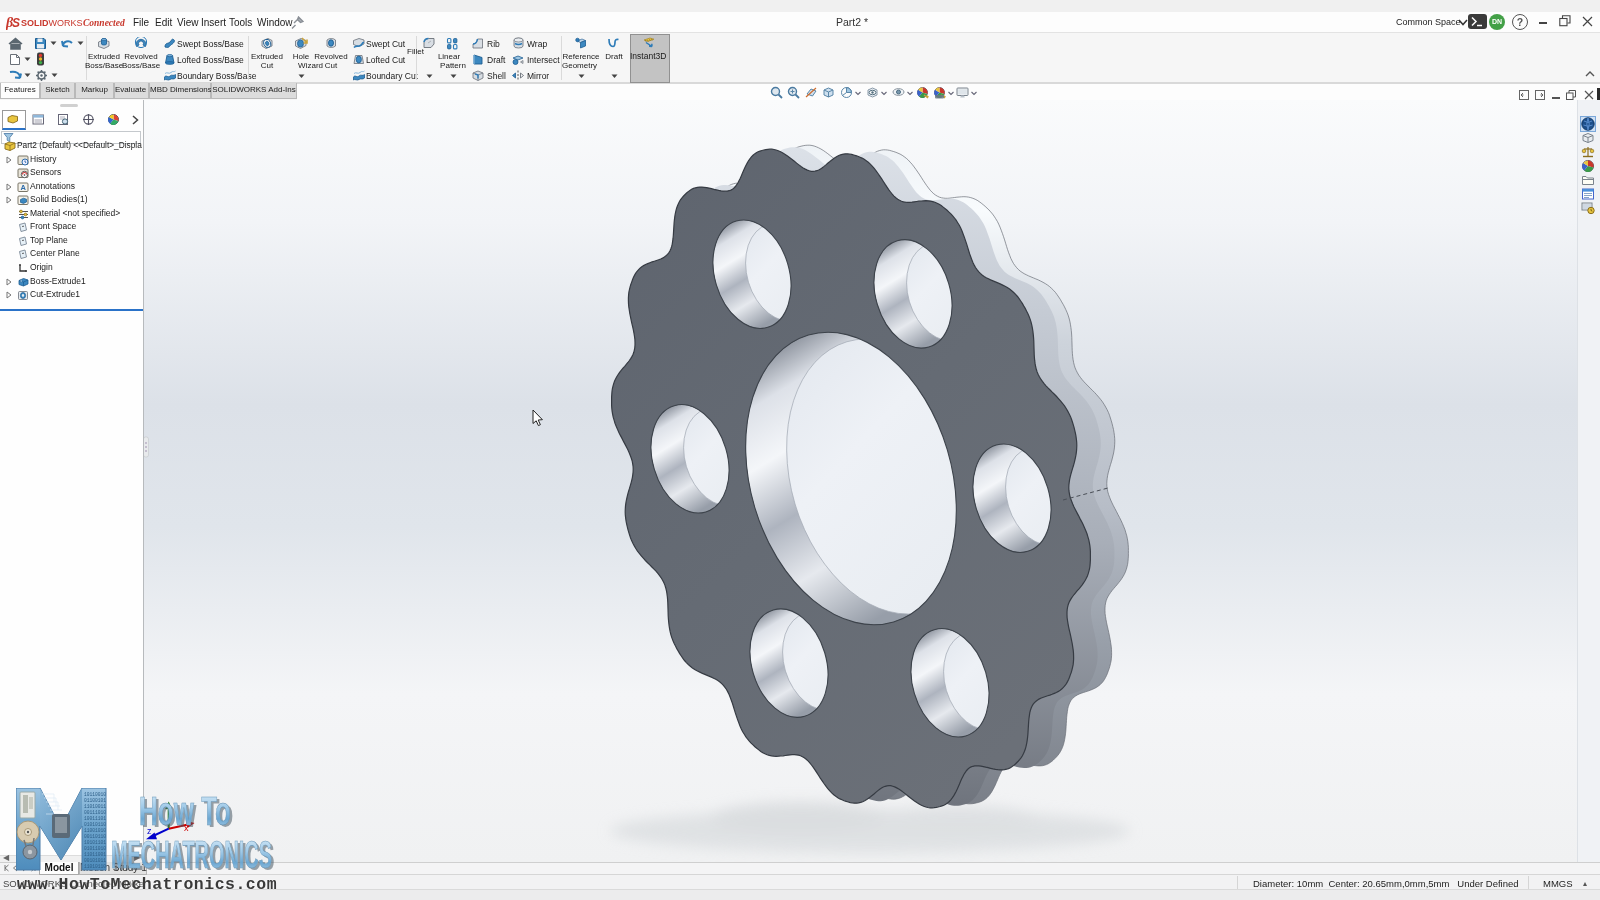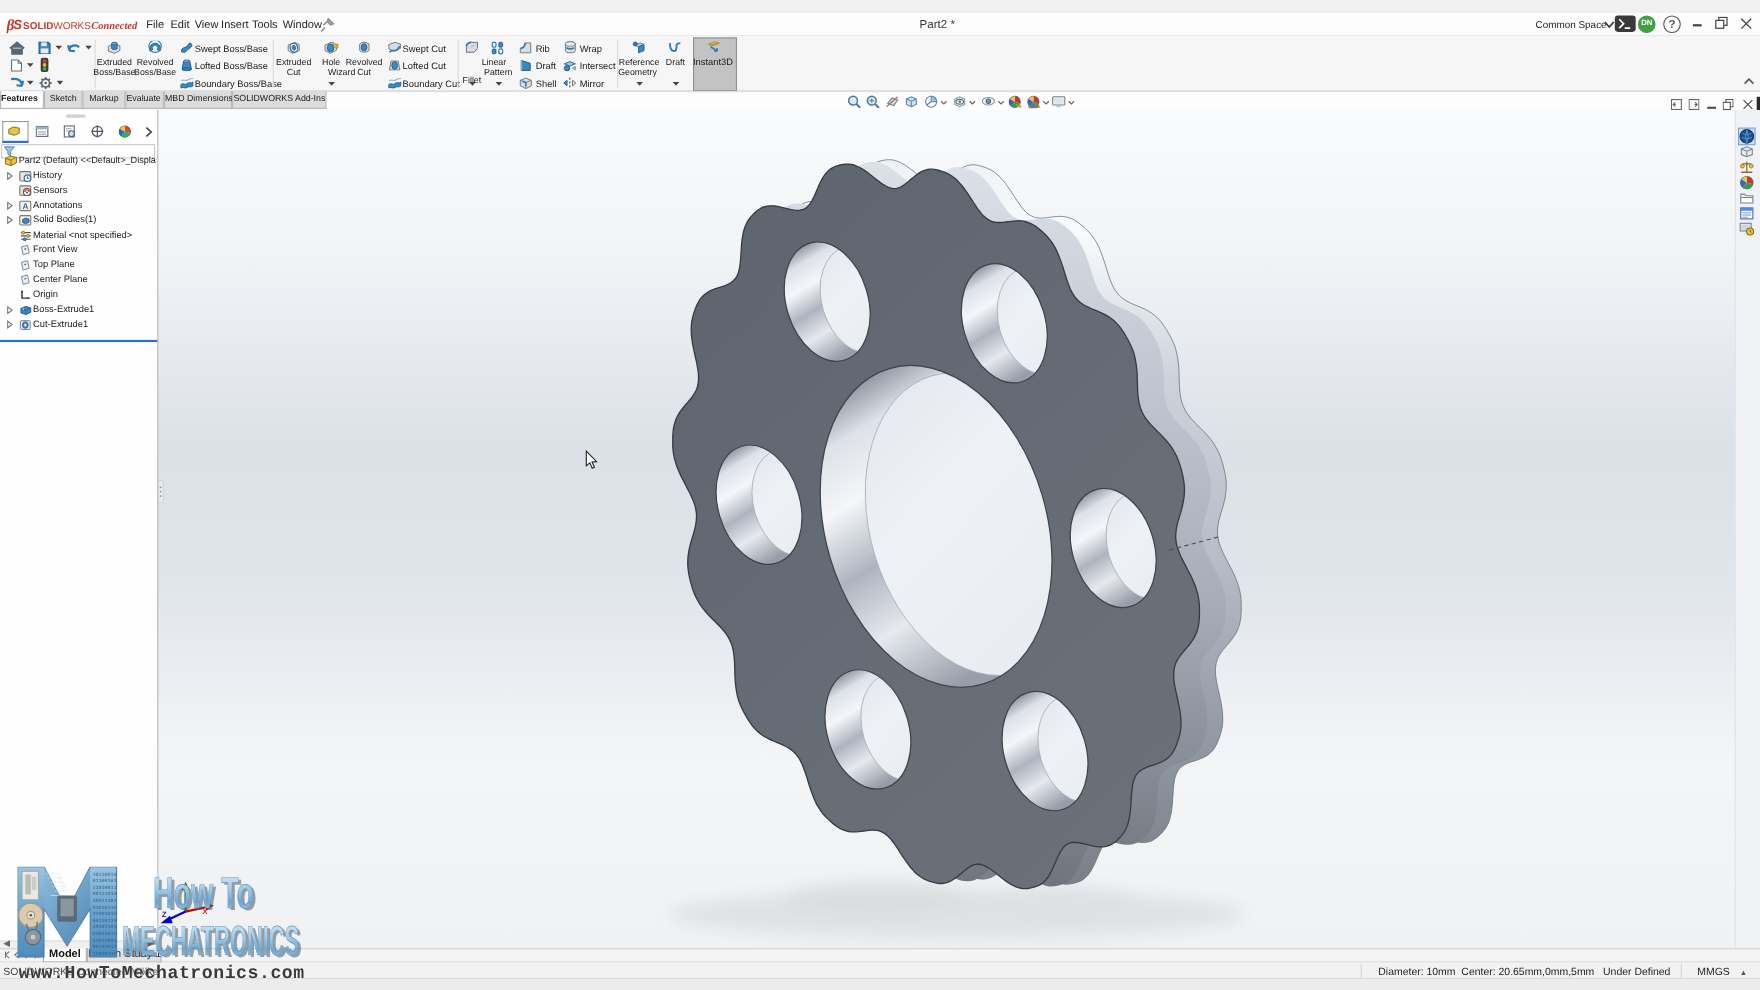--- a/index.html
+++ b/index.html
@@ -153,21 +153,21 @@
     <path d="M3.5 2.5 L10 2.5 L11.5 10.5 L2 10.5 Z" fill="#d7dde3" stroke="#6a7078" stroke-width="0.8"></path>
     <ellipse cx="6.8" cy="6.5" rx="2.6" ry="3.4" fill="#3c88c0" stroke="#1d5d92" stroke-width="0.8"></ellipse>
   </svg>
 <div style="position:absolute;left:366px;top:55px;font-size:8.5px;color:#1a1a1a;white-space:nowrap">Lofted Cut</div>
 <svg style="position:absolute;left:352px;top:69px;" width="13" height="12" viewBox="0 0 13 12">
     <path d="M1.5 8 C3 5.5 5 9 7 7 C9 5 10.5 7.5 12.5 5.5 L12.5 9 C10.5 11 9 9 7 10.5 C5 12 3 9.5 1.5 11 Z" fill="#3c88c0" stroke="#1d5d92" stroke-width="0.8"></path>
     <path d="M2 4.5 C4 2.5 6 5.5 8 3.5 C10 1.5 11 3.5 12.5 2" fill="none" stroke="#88b8dc" stroke-width="1"></path>
   </svg>
 <div style="position:absolute;left:366px;top:71px;font-size:8.5px;color:#1a1a1a;white-space:nowrap">Boundary Cut</div>
 <div style="position:absolute;left:416px;top:36px;width:1px;height:44px;background:#dadada"></div>
-<div style="position:absolute;left:407px;top:68px;width:44px;text-align:center;font-size:8px;color:#1a1a1a;white-space:nowrap">Fillet</div>
+<div style="position:absolute;left:407px;top:47px;width:44px;text-align:left;font-size:8px;color:#1a1a1a;white-space:nowrap">Fillet</div>
 <svg style="position:absolute;left:422px;top:37px;" width="14" height="13" viewBox="0 0 14 13">
     <path d="M2 10.5 L2 5 A4.5 4.5 0 0 1 6.5 1.5 L12 1.5 L12 7 L9 10.5 Z" fill="#d9dee4" stroke="#6a7078" stroke-width="0.9"></path>
     <path d="M2 5 A4.5 4.5 0 0 1 6.5 1.5" fill="none" stroke="#2e7cb8" stroke-width="1.6"></path>
     <path d="M6 6 L9 4" stroke="#9aa0a8" stroke-width="0.7"></path>
   </svg>
 <svg style="position:absolute;left:426px;top:74px" width="7" height="5" viewBox="0 0 7 5">
     <path d="M0.5 0.5 L3.5 4 L6.5 0.5" fill="#444"></path>
   </svg>
 <div style="position:absolute;left:431px;top:52px;width:36px;text-align:center;font-size:8px;color:#1a1a1a;white-space:nowrap">Linear</div>
 <div style="position:absolute;left:431px;top:61px;width:44px;text-align:center;font-size:8px;color:#1a1a1a;white-space:nowrap">Pattern</div>
@@ -236,21 +236,21 @@
 <svg style="position:absolute;left:642px;top:37px;" width="14" height="12" viewBox="0 0 14 12">
     <path d="M2 3 L8 1 L12 2.2 L6 4.4 Z" fill="#e8c53f" stroke="#a8862a" stroke-width="0.7"></path>
     <path d="M3.5 3.2 L4.2 5 M5.5 2.7 L6.2 4.5 M7.5 2.1 L8.2 3.9 M9.5 1.7 L10.2 3.5" stroke="#7a6118" stroke-width="0.6"></path>
     <path d="M4 5.5 L10 9.5 M10 9.5 L9.8 6.8 M10 9.5 L7.1 9.3" stroke="#2e7cb8" stroke-width="1.5" fill="none"></path>
   </svg>
 <div style="position:absolute;left:630px;top:51px;width:28px;text-align:center;font-size:8.5px;color:#1a1a1a">Instant3D</div>
 <svg style="position:absolute;left:1585px;top:70px" width="10" height="7" viewBox="0 0 10 7">
     <path d="M1 6 L5 2 L9 6" stroke="#555" stroke-width="1.4" fill="none"></path>
   </svg>
 <div style="position:absolute;left:0px;top:83px;width:1600px;height:17px;background:#f6f6f6;border-top:1px solid #d9d9d9"></div>
-<div style="position:absolute;left:0px;top:83px;width:40px;height:16px;background:#fdfdfd;border:1px solid #b9b9b9;border-top:none;box-sizing:border-box;font-size:8px;color:#1a1a1a;line-height:14px;font-weight:bold;white-space:nowrap">Features</div>
+<div style="position:absolute;left:0px;top:83px;width:40px;height:16px;background:#fdfdfd;border:1px solid #b9b9b9;border-top:none;box-sizing:border-box;font-size:8px;color:#1a1a1a;text-align:center;line-height:14px;font-weight:normal;white-space:nowrap">Features</div>
 <div style="position:absolute;left:40px;top:83px;width:35px;height:16px;background:#dcdcdc;border:1px solid #b9b9b9;border-top:none;box-sizing:border-box;font-size:8px;color:#1a1a1a;text-align:center;line-height:14px;font-weight:normal;white-space:nowrap">Sketch</div>
 <div style="position:absolute;left:75px;top:83px;width:39px;height:16px;background:#dcdcdc;border:1px solid #b9b9b9;border-top:none;box-sizing:border-box;font-size:8px;color:#1a1a1a;text-align:center;line-height:14px;font-weight:normal;white-space:nowrap">Markup</div>
 <div style="position:absolute;left:114px;top:83px;width:35px;height:16px;background:#dcdcdc;border:1px solid #b9b9b9;border-top:none;box-sizing:border-box;font-size:8px;color:#1a1a1a;text-align:left;line-height:14px;font-weight:normal;white-space:nowrap">Evaluate</div>
 <div style="position:absolute;left:149px;top:83px;width:62px;height:16px;background:#dcdcdc;border:1px solid #b9b9b9;border-top:none;box-sizing:border-box;font-size:8px;color:#1a1a1a;text-align:center;line-height:14px;font-weight:normal;white-space:nowrap">MBD Dimensions</div>
 <div style="position:absolute;left:211px;top:83px;width:86px;height:16px;background:#dcdcdc;border:1px solid #b9b9b9;border-top:none;box-sizing:border-box;font-size:8px;color:#1a1a1a;text-align:center;line-height:14px;font-weight:normal;white-space:nowrap">SOLIDWORKS Add-Ins</div>
 <div style="position:absolute;left:297px;top:84px;width:1303px;height:16px;background:#fdfdfd"></div>
 <svg width="1457" height="762" viewBox="143 100 1457 762" style="position:absolute;left:143px;top:100px">
 <defs>
 <linearGradient id="vpbg" x1="0" y1="0" x2="0" y2="1">
 <stop offset="0" stop-color="#fafbfc"></stop>
@@ -461,21 +461,21 @@
     </g>
     <circle cx="4" cy="3.5" r="1.4" fill="#e8c53f" stroke="#8a6d1d" stroke-width="0.7"></circle>
     <circle cx="8.5" cy="6.5" r="1.4" fill="#e8c53f" stroke="#8a6d1d" stroke-width="0.7"></circle>
     <circle cx="5.5" cy="9.5" r="1.4" fill="#3c88c0" stroke="#1d5d92" stroke-width="0.7"></circle>
   </svg>
 <div style="position:absolute;left:30px;top:208px;font-size:8.5px;color:#1a1a1a;white-space:nowrap;width:112px;overflow:hidden">Material &lt;not specified&gt;</div>
 <svg style="position:absolute;left:17px;top:221px;" width="12" height="12" viewBox="0 0 12 12">
     <path d="M2.5 3.5 L8 2 L9.5 9 L4 10.5 Z" fill="#dce9f4" fill-opacity="0.7" stroke="#7a8896" stroke-width="0.9"></path>
     <path d="M5.2 5.6 L6.8 5.2 M6 4.8 L6 6" stroke="#444" stroke-width="0.7"></path>
   </svg>
-<div style="position:absolute;left:30px;top:221px;font-size:8.5px;color:#1a1a1a;white-space:nowrap;width:112px;overflow:hidden">Front View</div>
+<div style="position:absolute;left:30px;top:221px;font-size:8.5px;color:#1a1a1a;white-space:nowrap;width:112px;overflow:hidden">Front Space</div>
 <svg style="position:absolute;left:17px;top:235px;" width="12" height="12" viewBox="0 0 12 12">
     <path d="M2.5 3.5 L8 2 L9.5 9 L4 10.5 Z" fill="#dce9f4" fill-opacity="0.7" stroke="#7a8896" stroke-width="0.9"></path>
     <path d="M5.2 5.6 L6.8 5.2 M6 4.8 L6 6" stroke="#444" stroke-width="0.7"></path>
   </svg>
 <div style="position:absolute;left:30px;top:235px;font-size:8.5px;color:#1a1a1a;white-space:nowrap;width:112px;overflow:hidden">Top Plane</div>
 <svg style="position:absolute;left:17px;top:248px;" width="12" height="12" viewBox="0 0 12 12">
     <path d="M2.5 3.5 L8 2 L9.5 9 L4 10.5 Z" fill="#dce9f4" fill-opacity="0.7" stroke="#7a8896" stroke-width="0.9"></path>
     <path d="M5.2 5.6 L6.8 5.2 M6 4.8 L6 6" stroke="#444" stroke-width="0.7"></path>
   </svg>
 <div style="position:absolute;left:30px;top:248px;font-size:8.5px;color:#1a1a1a;white-space:nowrap;width:112px;overflow:hidden">Center Plane</div>

